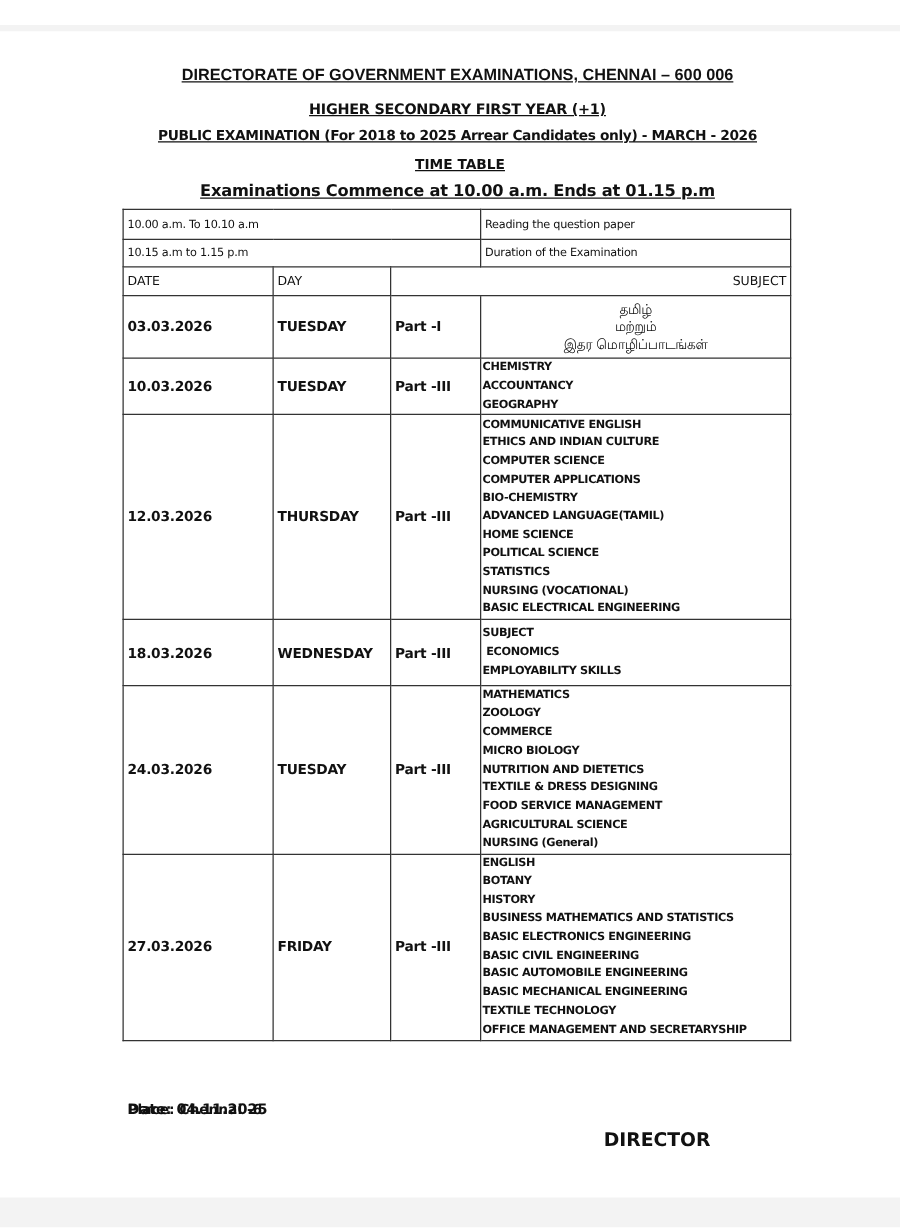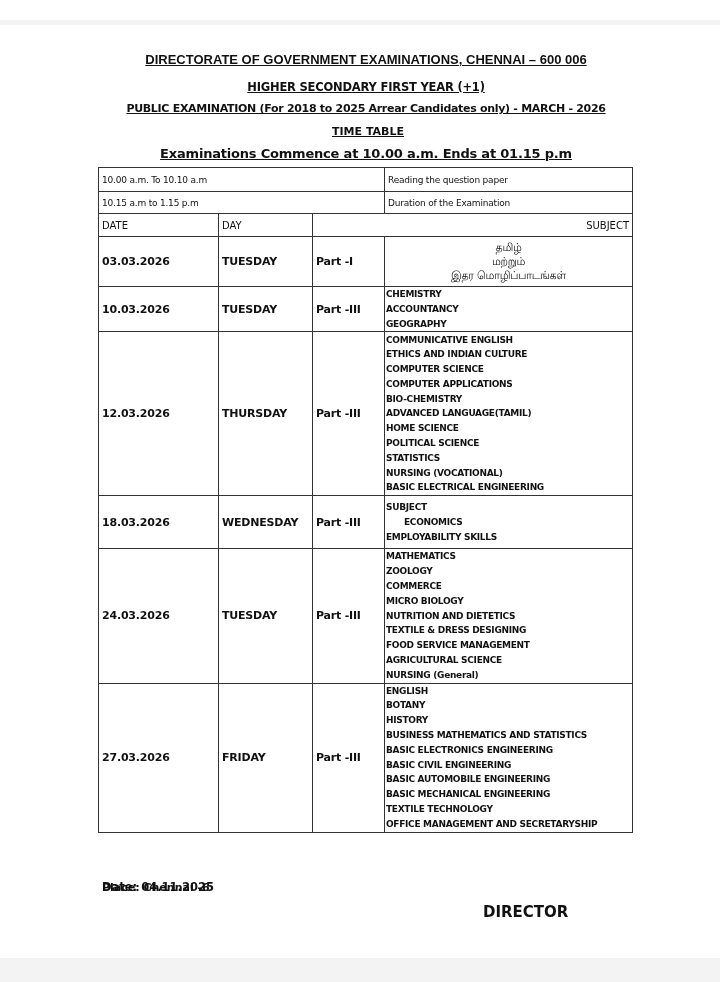--- a/index.html
+++ b/index.html
@@ -98,21 +98,21 @@
           <div>NURSING (VOCATIONAL)</div>
           <div>BASIC ELECTRICAL ENGINEERING</div>
         </td>
       </tr>
       <tr style="height: 53px;">
         <td class="big">18.03.2026</td>
         <td class="big">WEDNESDAY</td>
         <td class="big">Part -III</td>
         <td class="subj">
           <div>SUBJECT</div>
-          <div style="padding-left: 18px;">ECONOMICS</div>
+          <div style="padding-left: 3px;">ECONOMICS</div>
           <div>EMPLOYABILITY SKILLS</div>
         </td>
       </tr>
       <tr style="height: 133px;">
         <td class="big">24.03.2026</td>
         <td class="big">TUESDAY</td>
         <td class="big">Part -III</td>
         <td class="subj">
           <div>MATHEMATICS</div>
           <div>ZOOLOGY</div>

